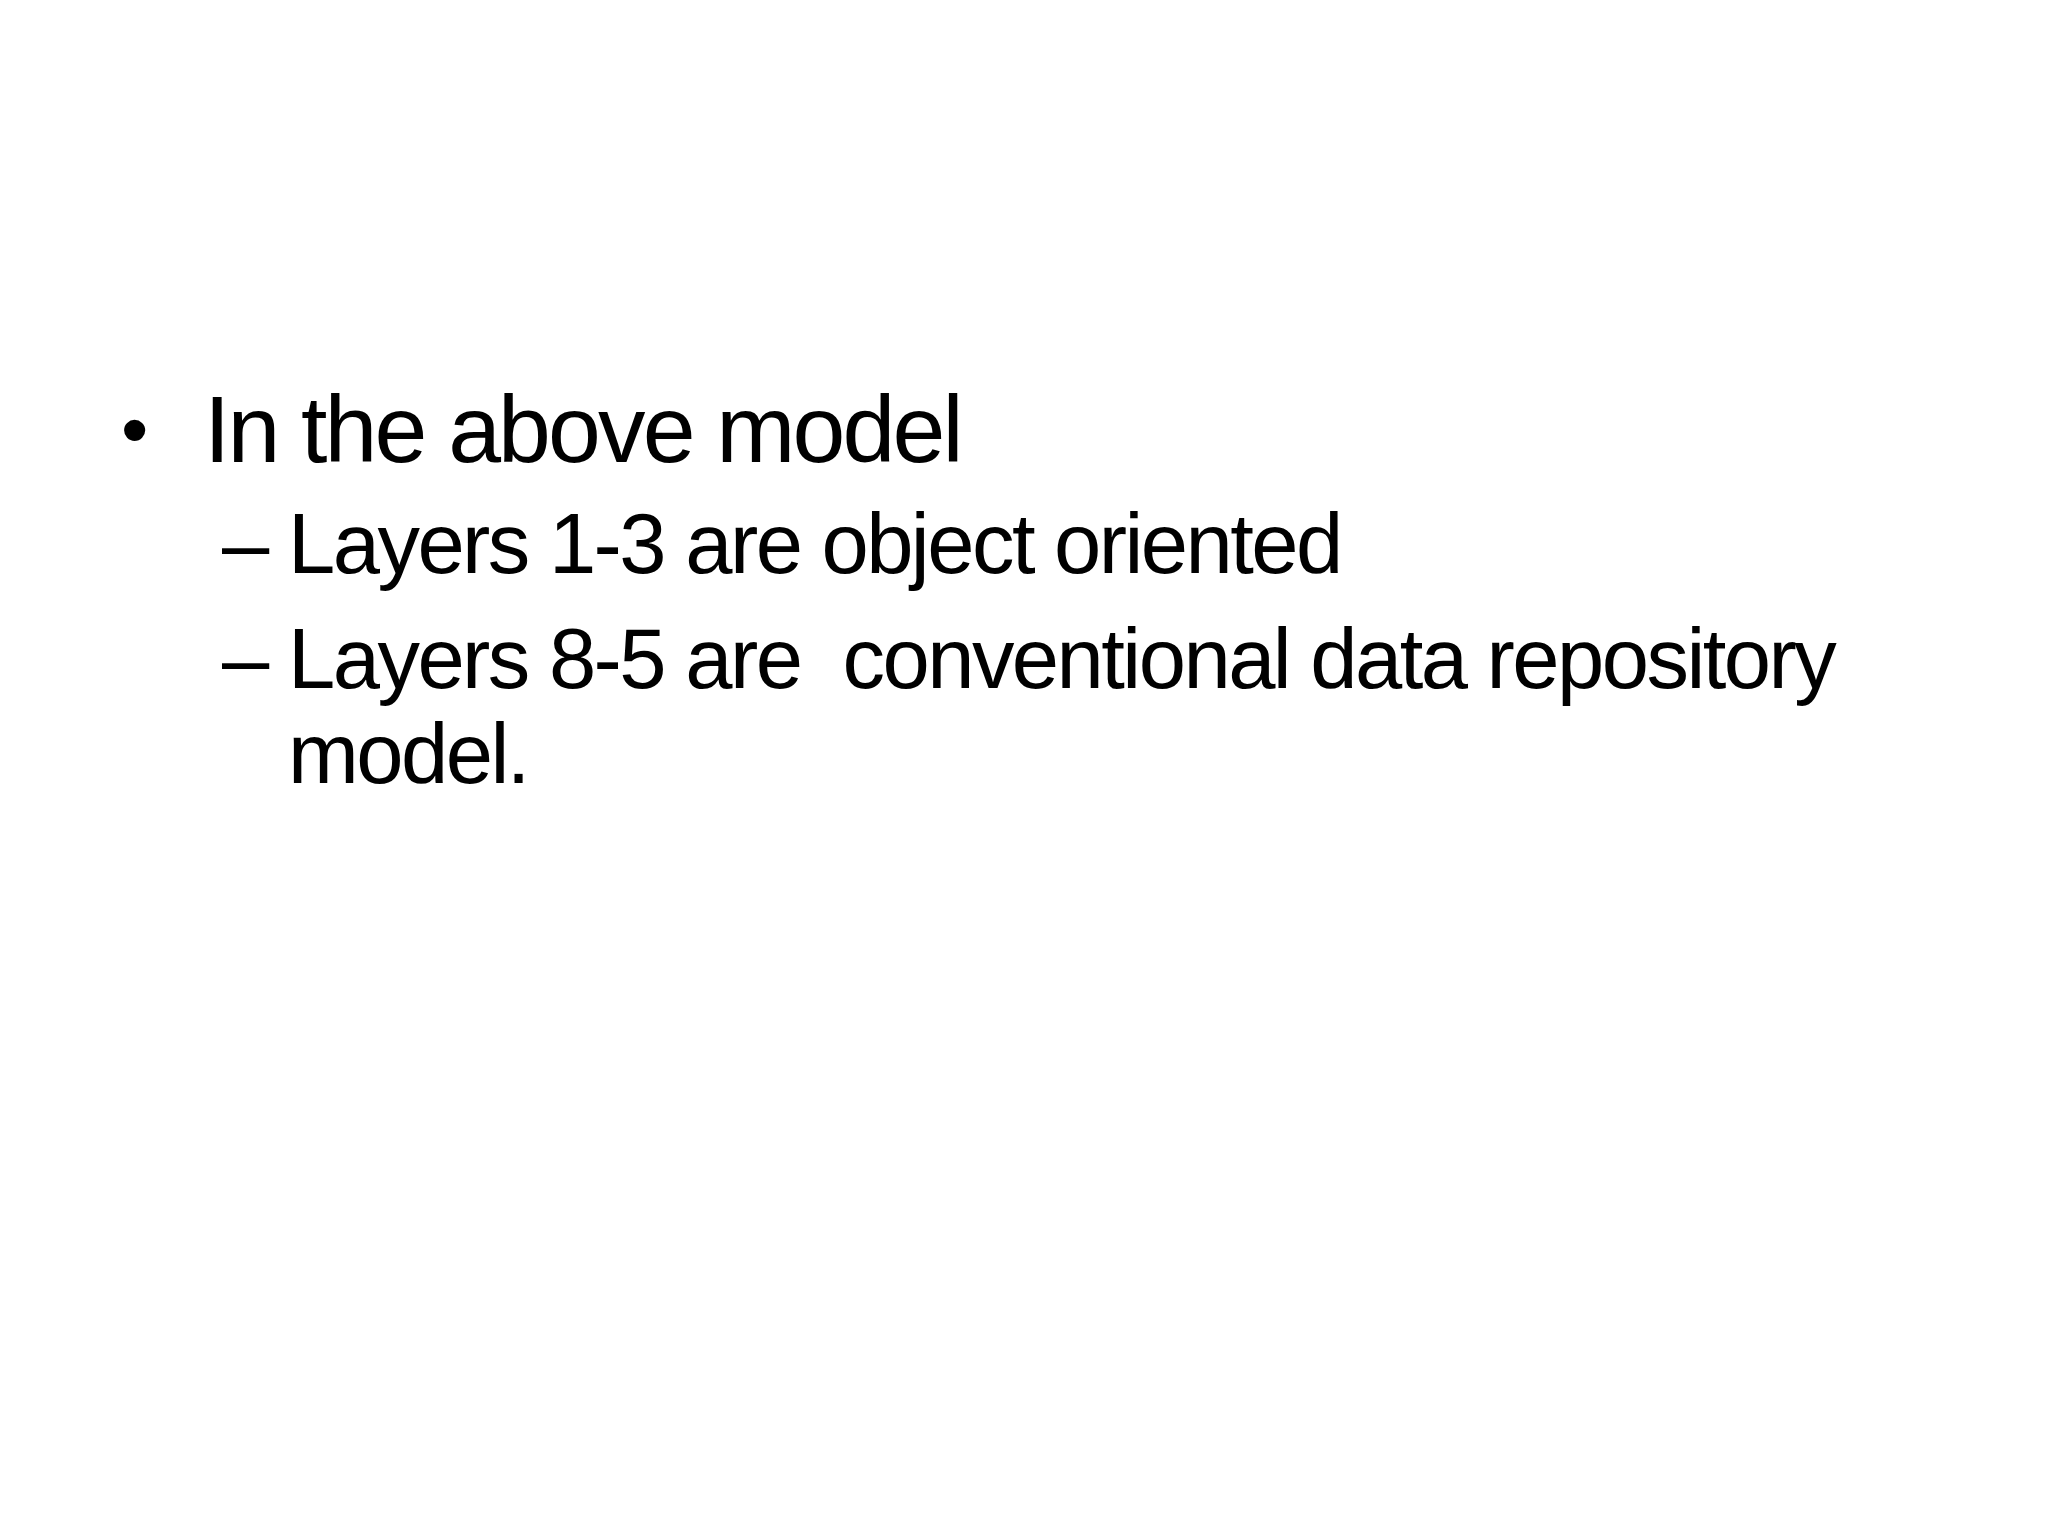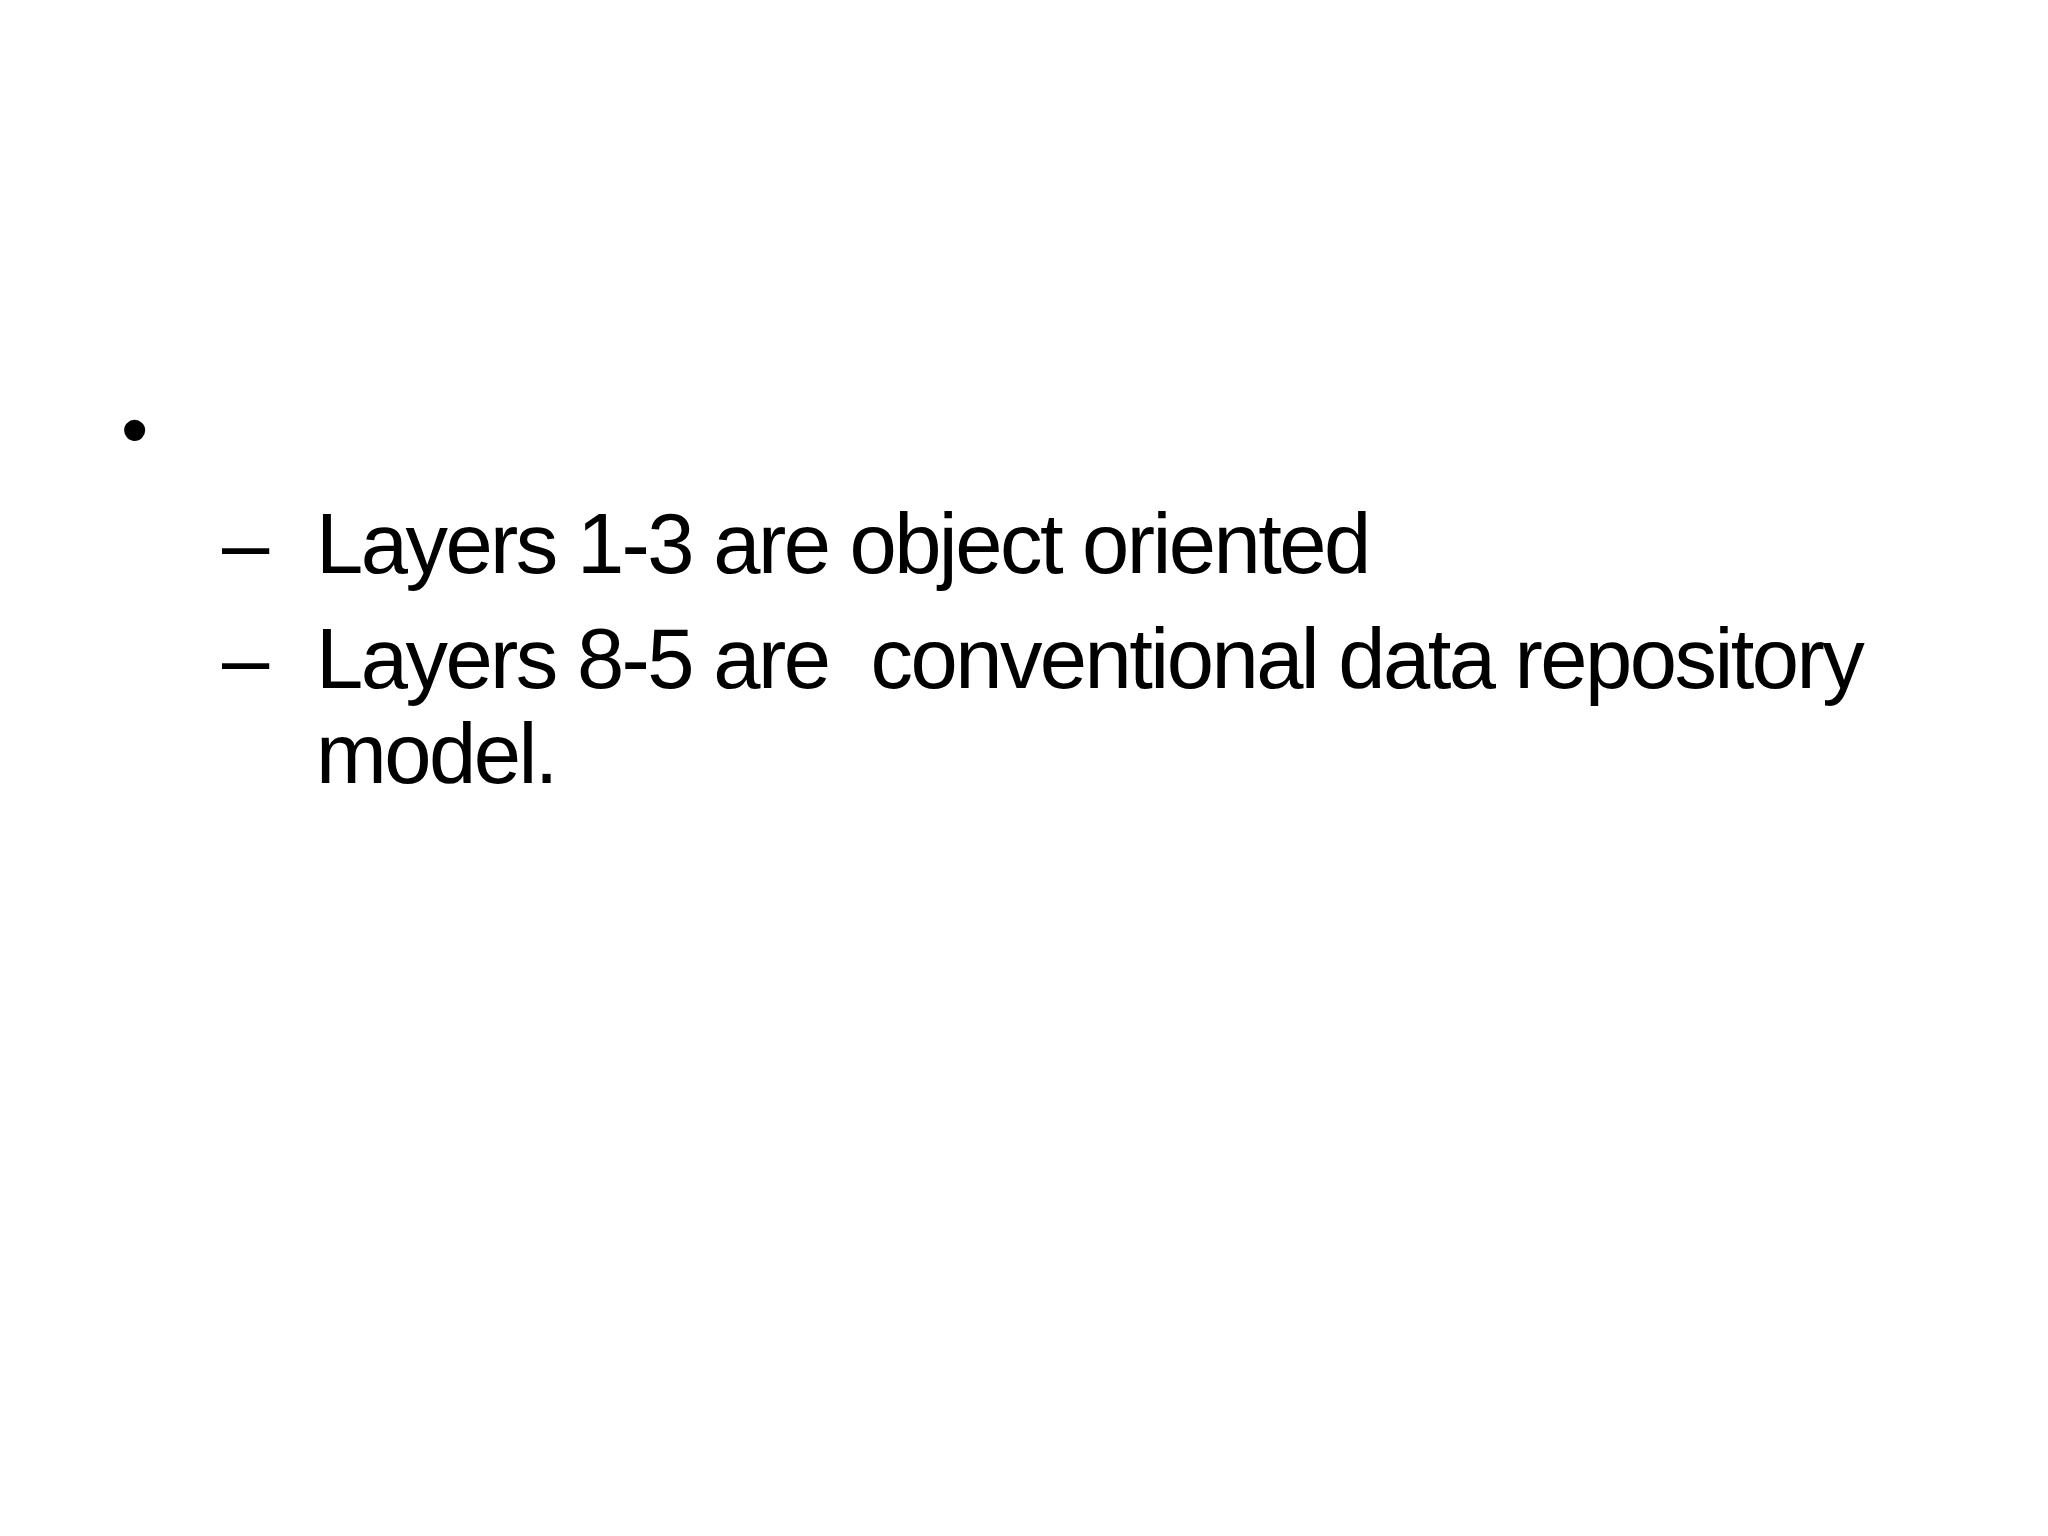--- a/index.html
+++ b/index.html
@@ -50,33 +50,33 @@
     font-size: 85px;
     line-height: 95px;
     margin-left: 117px;
   }
   .l2 .marker {
     width: 66px;
     box-sizing: border-box;
   }
   .l2 .text {
     max-width: 1700px;
-    margin-left: 28px;
   }
   .l2-first { margin-top: 10px; }
   .l2-next  { margin-top: 20px; }
 </style>
 </head>
 <body>
 
 <div class="slide">
   <div class="content">
 
     <div class="item l1">
       <span class="marker">•</span>
+      <span class="text">In the above model</span>
     </div>
 
     <div class="item l2 l2-first">
       <span class="marker">–</span>
       <span class="text">Layers 1-3 are object oriented</span>
     </div>
 
     <div class="item l2 l2-next">
       <span class="marker">–</span>
       <span class="text">Layers 8-5 are  conventional data repository model.</span>

